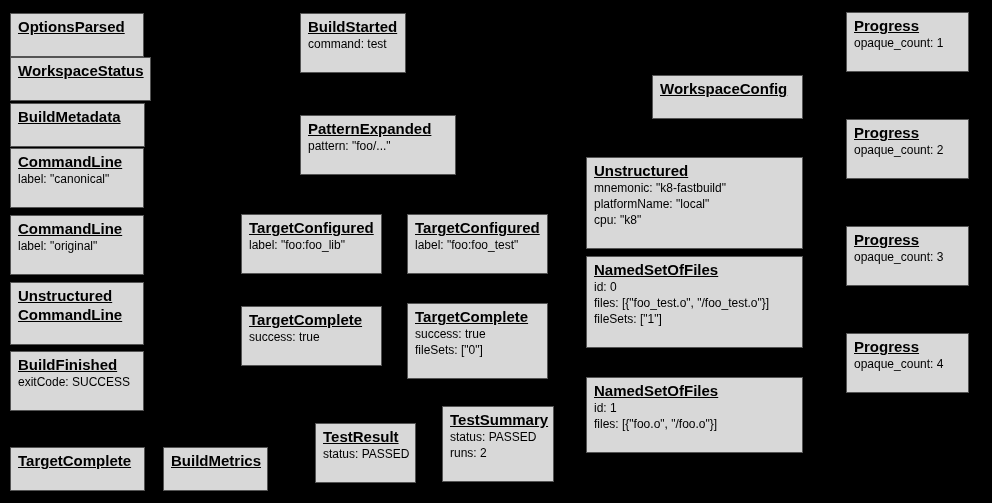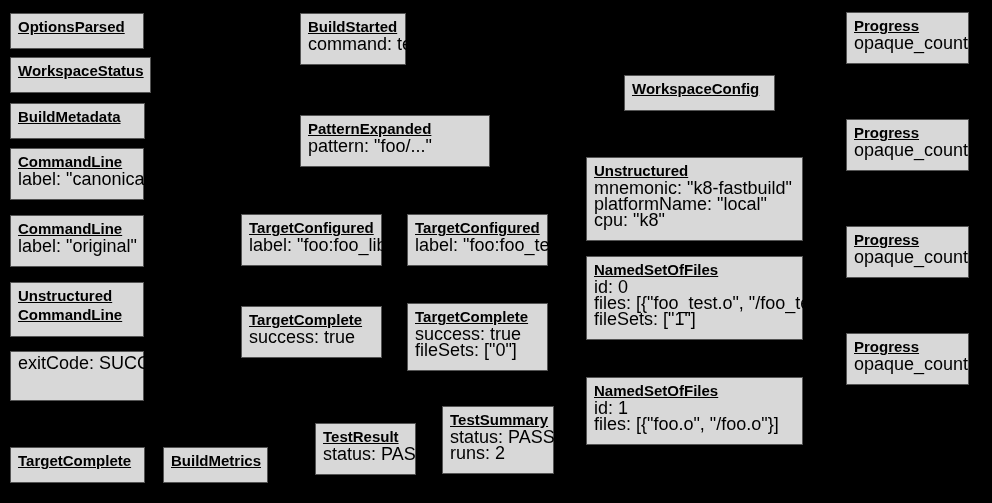--- a/index.html
+++ b/index.html
@@ -17,32 +17,32 @@
   .canvas {
     position: absolute;
     left: 0; top: 0;
     width: 992px; height: 503px;
   }
   .node {
     position: absolute;
     box-sizing: border-box;
     background: #d8d8d8;
     border: 1px solid #545454;
-    padding: 3px 7px 12px 7px;
+    padding: 3px 7px 20px 7px;
     color: #000000;
   }
   .t {
     font-size: 15px;
     font-weight: bold;
     line-height: 19px;
     text-decoration: underline;
     white-space: nowrap;
   }
   .l {
-    font-size: 18px;
+    font-size: 12px;
     line-height: 16px;
     white-space: nowrap;
   }
 </style>
 </head>
 <body>
 
 <div class="canvas">
 
   <div class="node" style="left:10px;top:13px;width:134px;min-height:29px">
@@ -66,33 +66,34 @@
     <div class="t">CommandLine</div>
     <div class="l">label: "original"</div>
   </div>
 
   <div class="node" style="left:10px;top:282px;width:134px;min-height:51px">
     <div class="t">Unstructured</div>
     <div class="t">CommandLine</div>
   </div>
 
   <div class="node" style="left:10px;top:351px;width:134px;min-height:50px">
+    <div class="t">BuildFinished</div>
     <div class="l">exitCode: SUCCESS</div>
   </div>
 
   <div class="node" style="left:10px;top:447px;width:135px;min-height:30px">
     <div class="t">TargetComplete</div>
   </div>
 
   <div class="node" style="left:300px;top:13px;width:106px;min-height:50px">
     <div class="t">BuildStarted</div>
     <div class="l">command: test</div>
   </div>
 
-  <div class="node" style="left:300px;top:115px;width:190px;min-height:49px">
+  <div class="node" style="left:300px;top:115px;width:156px;min-height:49px">
     <div class="t">PatternExpanded</div>
     <div class="l">pattern: "foo/..."</div>
   </div>
 
   <div class="node" style="left:241px;top:214px;width:141px;min-height:52px">
     <div class="t">TargetConfigured</div>
     <div class="l">label: "foo:foo_lib"</div>
   </div>
 
   <div class="node" style="left:407px;top:214px;width:141px;min-height:52px">
@@ -119,21 +120,21 @@
   <div class="node" style="left:442px;top:406px;width:112px;min-height:58px">
     <div class="t">TestSummary</div>
     <div class="l">status: PASSED</div>
     <div class="l">runs: 2</div>
   </div>
 
   <div class="node" style="left:163px;top:447px;width:105px;min-height:31px">
     <div class="t">BuildMetrics</div>
   </div>
 
-  <div class="node" style="left:624px;top:75px;width:151px;min-height:29px">
+  <div class="node" style="left:652px;top:75px;width:151px;min-height:29px">
     <div class="t">WorkspaceConfig</div>
   </div>
 
   <div class="node" style="left:586px;top:157px;width:217px;min-height:76px">
     <div class="t">Unstructured</div>
     <div class="l">mnemonic: "k8-fastbuild"</div>
     <div class="l">platformName: "local"</div>
     <div class="l">cpu: "k8"</div>
   </div>
 

